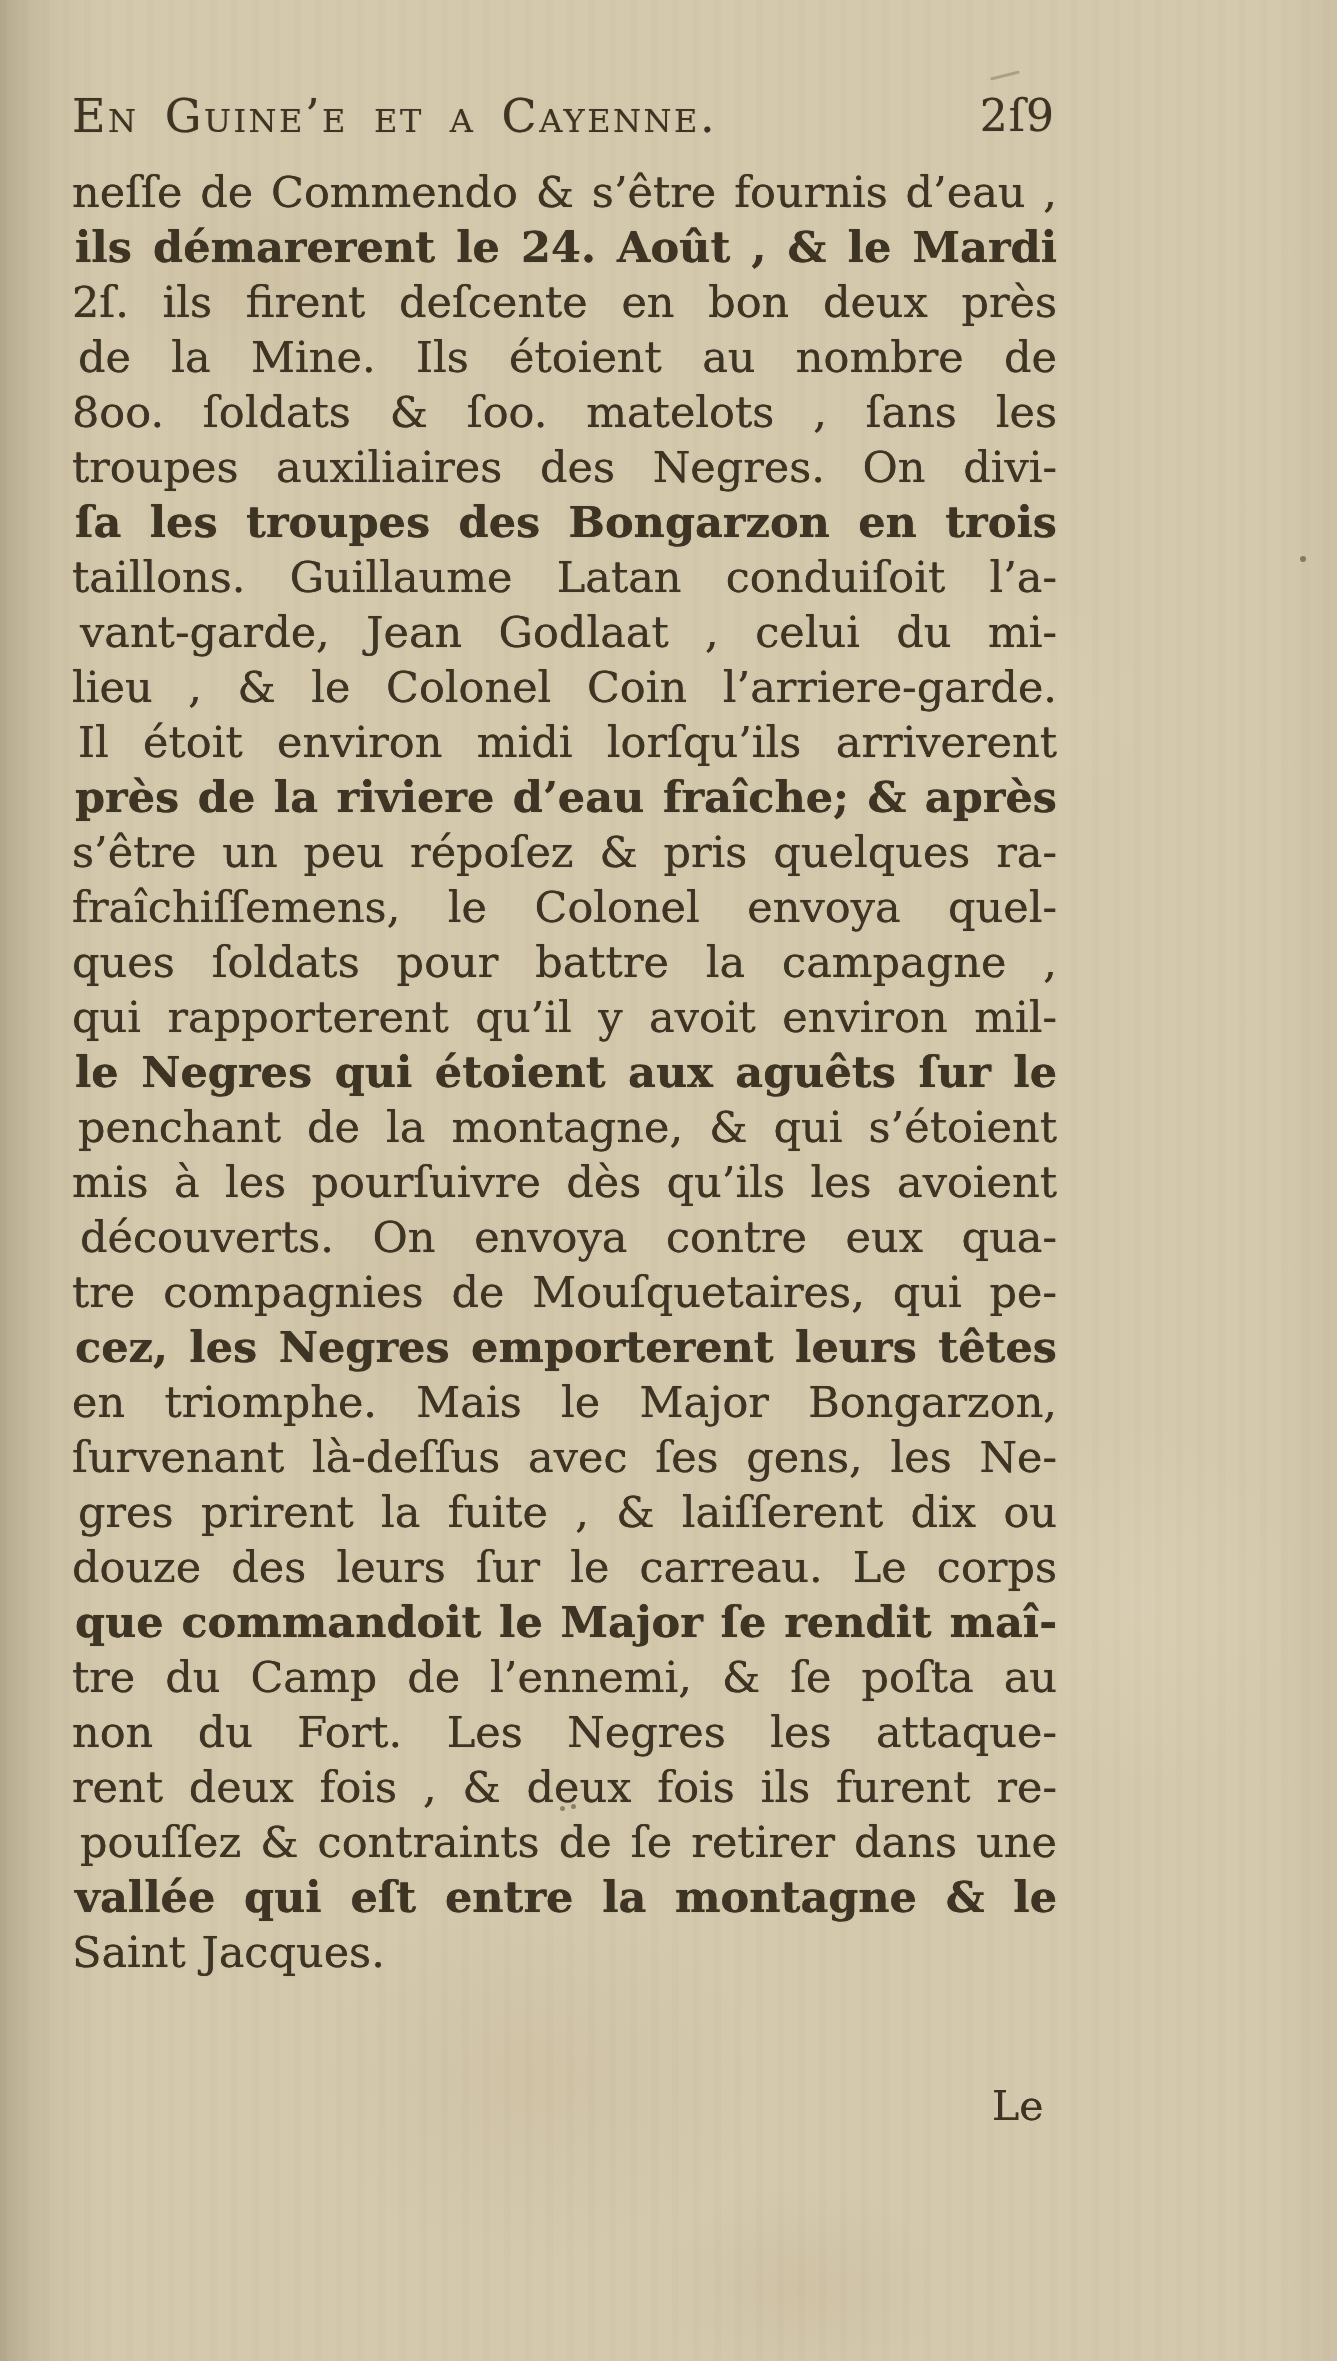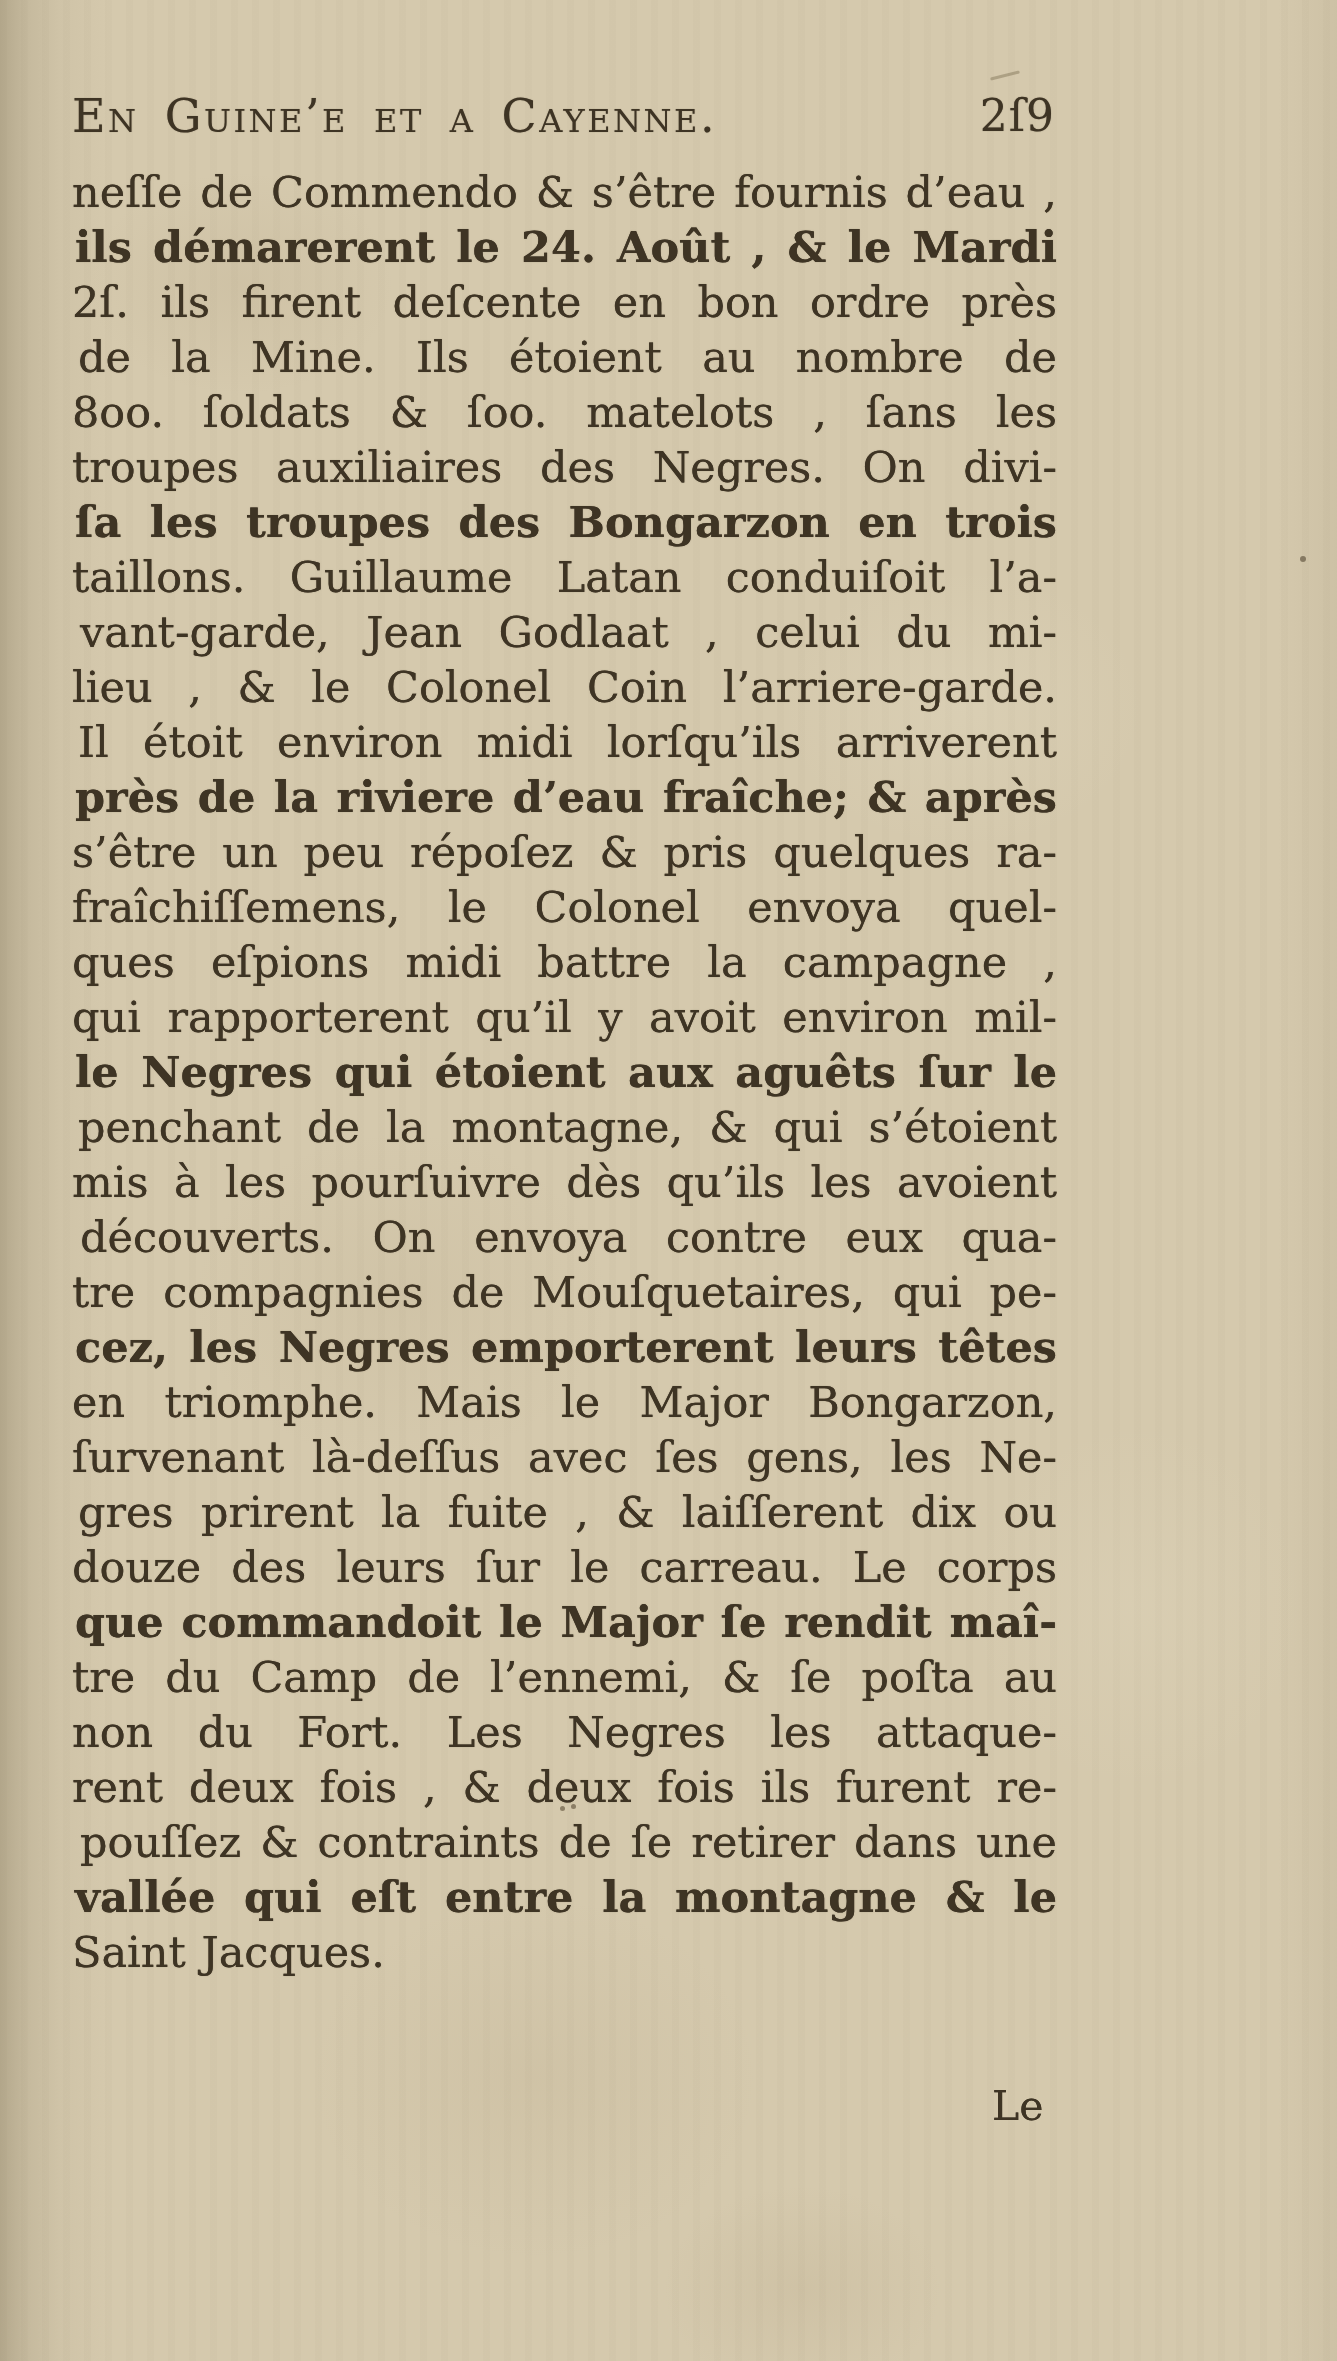--- a/index.html
+++ b/index.html
@@ -97,33 +97,33 @@
 <div class="page">
 
   <header class="running-head">
     <span>En Guine’e et a Cayenne.</span>
     <span class="page-number">2ſ9</span>
   </header>
 
   <main class="text-block" id="body-lines">
       <div class="line">neſſe de Commendo &amp; s’être fournis d’eau ,</div>
       <div class="line">ils démarerent le 24. Août , &amp; le Mardi</div>
-      <div class="line">2ſ. ils firent deſcente en bon ordre près</div>
+      <div class="line">2ſ. ils firent deſcente en bon deux près</div>
       <div class="line">de la Mine. Ils étoient au nombre de</div>
       <div class="line">8oo. ſoldats &amp; ſoo. matelots , ſans les</div>
       <div class="line">troupes auxiliaires des Negres. On divi-</div>
       <div class="line">ſa les troupes des Bongarzon en trois ba-</div>
       <div class="line">taillons. Guillaume Latan conduiſoit l’a-</div>
       <div class="line">vant-garde, Jean Godlaat , celui du mi-</div>
       <div class="line">lieu , &amp; le Colonel Coin l’arriere-garde.</div>
       <div class="line">Il étoit environ midi lorſqu’ils arriverent</div>
       <div class="line">près de la riviere d’eau fraîche; &amp; après</div>
       <div class="line">s’être un peu répoſez &amp; pris quelques ra-</div>
       <div class="line">fraîchiſſemens, le Colonel envoya quel-</div>
-      <div class="line">ques eſpions midi battre la campagne ,</div>
+      <div class="line">ques ſoldats pour battre la campagne ,</div>
       <div class="line">qui rapporterent qu’il y avoit environ mil-</div>
       <div class="line">le Negres qui étoient aux aguêts ſur le</div>
       <div class="line">penchant de la montagne, &amp; qui s’étoient</div>
       <div class="line">mis à les pourſuivre dès qu’ils les avoient</div>
       <div class="line">découverts. On envoya contre eux qua-</div>
       <div class="line">tre compagnies de Mouſquetaires, qui pe-</div>
       <div class="line">cez, les Negres emporterent leurs têtes</div>
       <div class="line">en triomphe. Mais le Major Bongarzon,</div>
       <div class="line">ſurvenant là-deſſus avec ſes gens, les Ne-</div>
       <div class="line">gres prirent la fuite , &amp; laiſſerent dix ou</div>

